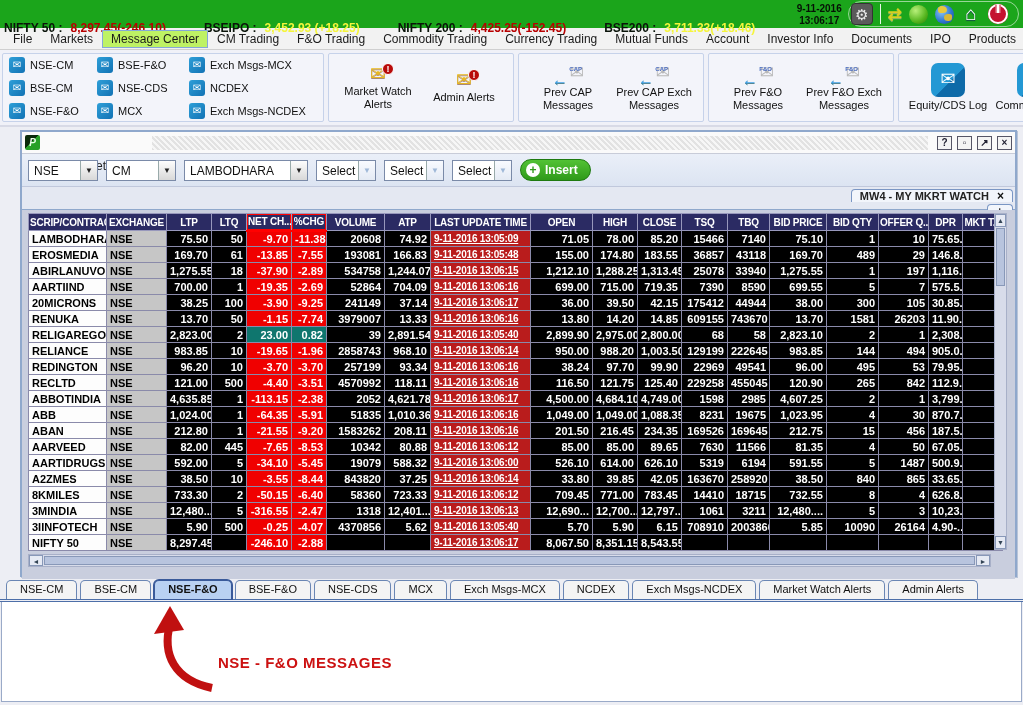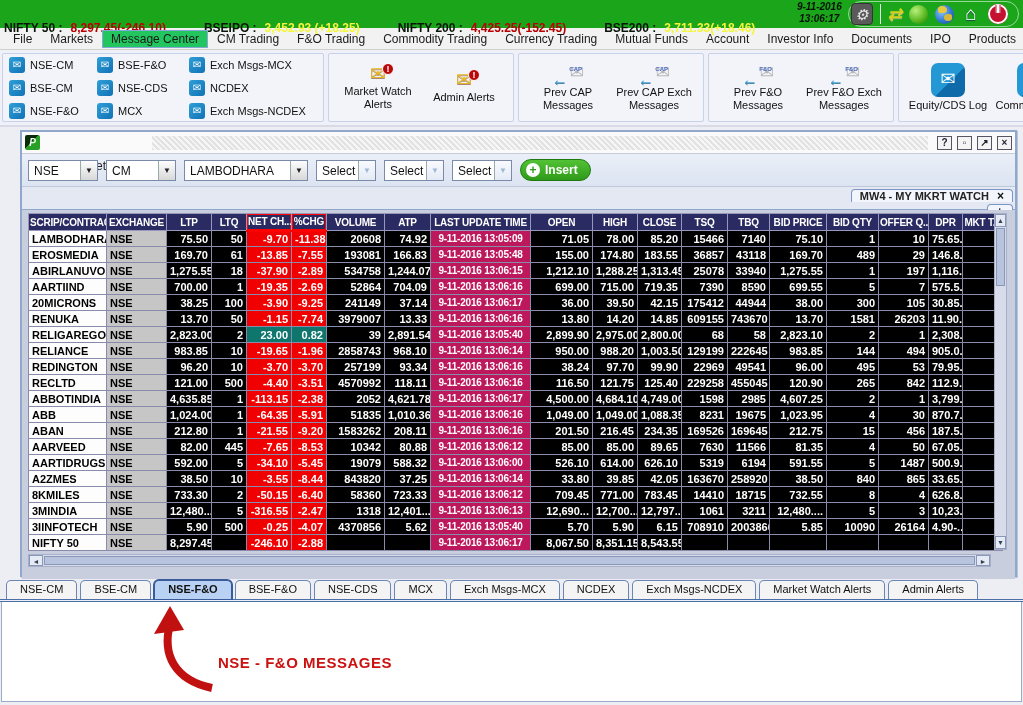--- a/index.html
+++ b/index.html
@@ -9,21 +9,21 @@
   
   .ticker { height:28px; background:#1BA51B; display:flex; align-items:center; padding:0 4px; }
   .tk-item { display:flex; align-items:center; gap:4px; margin-right:38px; white-space:nowrap; }
   .tk-label { font-size:12px; font-weight:bold; color:#0A140A; }
   .tk-arrow { font-size:13px; font-weight:bold; }
   .tk-arrow.down { color:#C80000; text-shadow:0 0 1px #800; }
   .tk-arrow.up { color:#1E7A1E; text-shadow:0 0 1px #0F4; }
   .tk-value { font-size:12px; font-weight:bold; }
   .tk-item.down .tk-value { color:#B80000; }
   .tk-item.up .tk-value { color:#F5F53C; }
-  .tk-right { margin-left:auto; display:flex; align-items:flex-start; gap:6px;font-style:italic; }
+  .tk-right { margin-left:auto; display:flex; align-items:flex-end; gap:6px; }
   .tk-datetime { text-align:center; font-size:10px; color:#061106; line-height:12px; font-weight:bold; }
   .tk-icons { display:flex; align-items:center; gap:7px; border:1px solid rgba(255,255,255,.55);
     border-radius:14px; padding:1px 10px 1px 2px; }
   .icon-gear { width:22px; height:22px; background:#5A5A5A; border:1px solid #333; border-radius:4px;
     color:#E8E8E8; font-size:15px; text-align:center; line-height:21px; cursor:pointer; }
   .tk-divider { width:1px; height:20px; background:#E8F8E8; }
   .icon-swap { font-size:17px; font-weight:bold; color:#D8D020; cursor:pointer; text-shadow:0 1px 0 #7A7; }
   .icon-sphere { width:19px; height:19px; border-radius:50%;
     background:radial-gradient(circle at 35% 30%, #B8F07A, #55B51E 60%, #2C7A08); cursor:pointer; }
   .icon-globe { width:19px; height:19px; border-radius:50%; position:relative; cursor:pointer;
@@ -36,21 +36,21 @@
     text-align:center; cursor:pointer; text-shadow:0 1px 1px #135; }
   .icon-power { width:20px; height:20px; border-radius:50%; background:#C41230; position:relative;
     box-shadow:inset 0 0 0 2px #fff, inset 0 0 0 4px #C41230; cursor:pointer; }
   .icon-power::after { content:""; position:absolute; top:1px; left:50%; width:3px; height:8px;
     background:#fff; transform:translateX(-50%); border-left:1px solid #C41230; border-right:1px solid #C41230; }
 
   
   .menubar { height:22px; background:#F2F2F2; border-bottom:1px solid #CFCFCF;
     display:flex; align-items:center; padding:0 4px; }
   .menu-item { font-size:12px; color:#1A1A1A; padding:2px 9px; cursor:pointer; white-space:nowrap; }
-  .menu-item.active { background:#22c55e; border:1px solid #85A8D8; padding:1px 8px; }
+  .menu-item.active { background:#bef264; border:1px solid #85A8D8; padding:1px 8px; }
 
   
   .toolbar { height:77px; background:#F0F1F8; display:flex; align-items:stretch;
     border-bottom:2px solid #D8DAE6; padding:3px 2px; }
   .tb-group { border:1px solid #C6D2EA; border-radius:2px; background:#F3F4FA;
     display:flex; align-items:center; padding:2px 6px; margin-right:4px; }
   .mail-grid { display:grid; grid-template-columns:88px 92px 128px; grid-auto-rows:23px; align-items:center; }
   .mail-btn { display:flex; align-items:center; gap:5px; cursor:pointer; font-size:11px; color:#111; }
   .mail-ico { width:16px; height:16px; border-radius:3px; flex:0 0 16px;
     background:linear-gradient(135deg,#2E9FD8,#1272B4); color:#fff; font-size:10px;
@@ -110,21 +110,21 @@
   .table-area { position:relative; padding:3px 0 0 6px; background:#C9CEDE; height:369px; }
   table.mw { border-collapse:collapse; table-layout:fixed; width:959px; }
   .mw td { height:16px; padding:0 3px; font-size:11px; font-weight:bold; white-space:nowrap;
     overflow:hidden; border:1px solid #8A8AAA; }
   .mw tr.hdr td { height:17px; background:#2B2B63; color:#FFF; font-size:10px; text-align:center;
     padding:0 1px; border:1px solid #9898BC; letter-spacing:-0.2px; cursor:pointer; }
   .mw tr.hdr td.hl { box-shadow:inset 0 0 0 1px #FF0000; border-bottom:2px solid #FF0000; }
   .mw td.c-scrip { background:#FDFDFD; color:#000; text-align:left; }
   .mw td.c-exch { background:#C6C6C6; color:#000; text-align:left; }
   .mw td.num { background:#000; color:#FFF; text-align:right; }
-  .mw td.c-time { background:#be185d; color:#FFF; text-align:center; font-size:10px; letter-spacing:-0.2px; }
+  .mw td.c-time { background:#b91c1c; color:#FFF; font-size:10px; letter-spacing:-0.2px;text-decoration:underline; }
   .mw td.chg.neg { background:#F00000; color:#FFF; }
   .mw td.chg.pos { background:#0f766e; color:#FFF; }
   .mw td:nth-child(1){width:78px} .mw td:nth-child(2){width:60px} .mw td:nth-child(3){width:45px}
   .mw td:nth-child(4){width:35px} .mw td:nth-child(5){width:45px} .mw td:nth-child(6){width:35px}
   .mw td:nth-child(7){width:58px} .mw td:nth-child(8){width:46px} .mw td:nth-child(9){width:100px}
   .mw td:nth-child(10){width:62px} .mw td:nth-child(11){width:45px} .mw td:nth-child(12){width:44px}
   .mw td:nth-child(13){width:46px} .mw td:nth-child(14){width:42px} .mw td:nth-child(15){width:57px}
   .mw td:nth-child(16){width:52px} .mw td:nth-child(17){width:50px} .mw td:nth-child(18){width:34px}
   .mw td:nth-child(19){width:40px}
 

